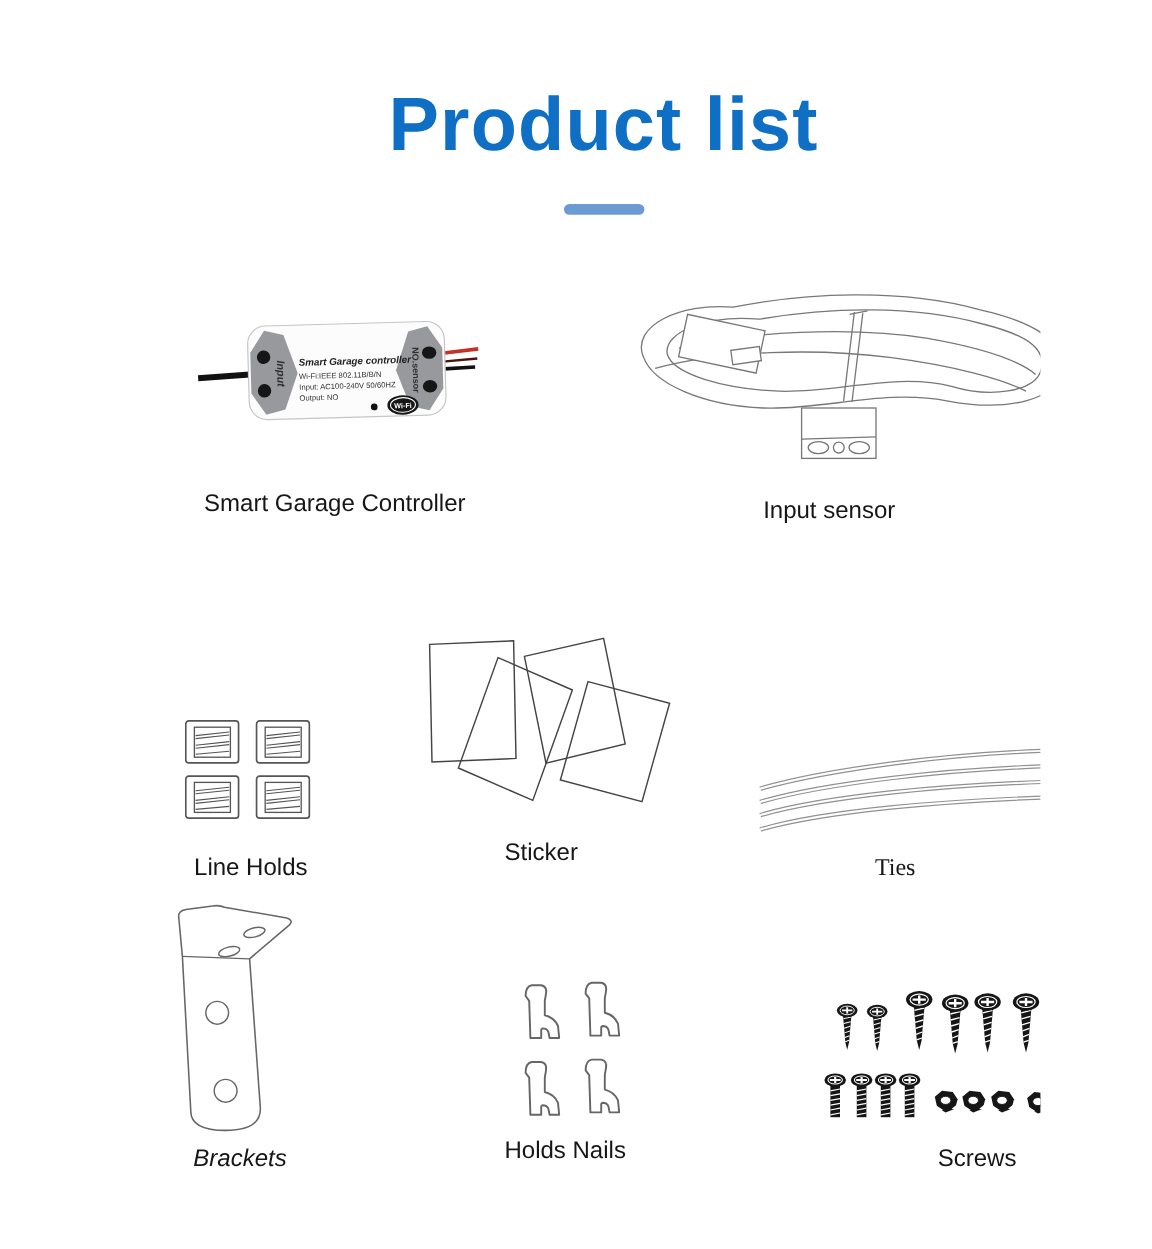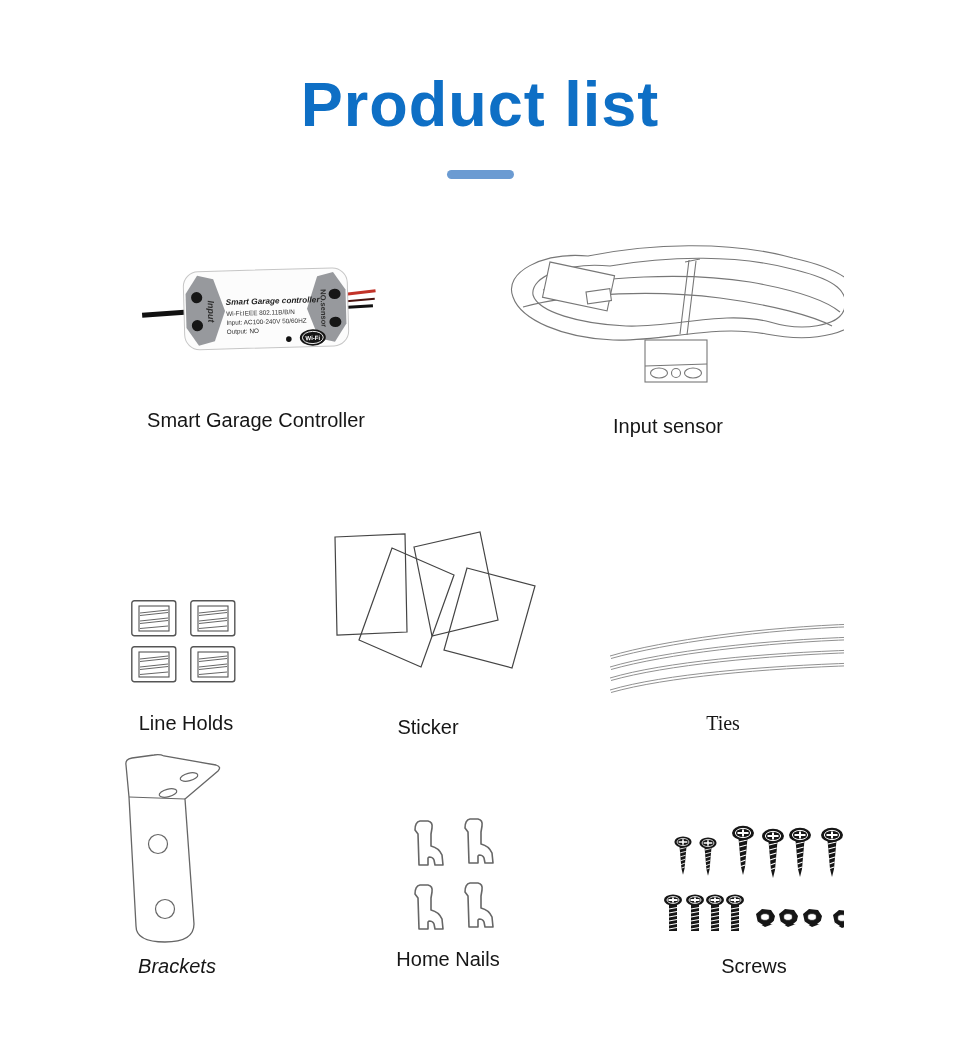--- a/index.html
+++ b/index.html
@@ -1,17 +1,17 @@
 <!DOCTYPE html>
 <html><head>
 <meta charset="utf-8">
 <style>
   html,body{margin:0;padding:0;background:#fff;}
   .page{position:relative;width:844px;height:1041px;background:#ffffff;overflow:hidden;
-        font-family:"Liberation Sans",sans-serif;}
+        font-family:"Liberation Sans",sans-serif;margin-left:23px;}
   .title{position:absolute;left:0;top:68px;width:960px;text-align:center;
          font-size:63px;font-weight:bold;letter-spacing:1px;color:#0e6fc5;}
   .title-dash{position:absolute;left:447px;top:170px;width:67px;height:9px;
               border-radius:5px;background:#6b9bd2;}
   .art{position:absolute;}
   .caption{position:absolute;font-size:20px;color:#161616;text-align:center;}
   .tilt{transform:rotate(-1.6deg);}
   svg text{font-family:"Liberation Sans",sans-serif;}
   .logo{position:absolute;left:897px;top:982px;width:60px;height:52px;text-decoration:underline;}
 </style>
@@ -105,21 +105,21 @@
     <div class="art" style="left:322px;top:520px;width:225px;height:155px;">
       <svg width="225" height="155" viewBox="0 0 225 155">
         <g stroke="#444" stroke-width="1.2" fill="none">
           <polygon points="13,17 83,14 85,112 15,115"></polygon>
           <polygon points="70,28 132,55 99,147 37,120"></polygon>
           <polygon points="92,27 158,12 176,100 110,116"></polygon>
           <polygon points="145,48 213,66 190,148 122,130"></polygon>
         </g>
       </svg>
     </div>
-    <div class="caption" style="left:358px;top:716px;width:140px;">Sticker</div>
+    <div class="caption" style="left:358px;top:700px;width:140px;">Sticker</div>
   </div>
 
   <div>
     <div class="art" style="left:594px;top:604px;width:290px;height:90px;">
       <svg width="290" height="90" viewBox="0 0 290 90">
         <g stroke="#919191" stroke-width="1" fill="none">
           <path d="M16,52 C70,36 170,23 262,20 M17,54.5 C72,39 170,25.5 262,22.5"></path>
           <polygon points="262,16 276,15 277,25 263,26"></polygon>
           <path d="M16,63 C70,47 170,36 262,33 M17,65.5 C72,50 170,38.5 262,35.5"></path>
           <polygon points="262,29 276,28 277,38 263,39"></polygon>
@@ -154,21 +154,21 @@
           <path id="wallclip" d="M9,12 Q9,4 14,3 L22,3 Q27,4 26,10 L25,16 L25,28 Q33,30 36,37 L37,47 L29,47 L28,42 Q27,39 23,39 L22,40 L22,47 L13,47 L12,16 Z"></path>
         </defs>
         <g fill="#fff" stroke="#666" stroke-width="1.6" stroke-linejoin="round">
           <use href="#wallclip" x="6" y="6"></use>
           <use href="#wallclip" x="56" y="4"></use>
           <use href="#wallclip" x="6" y="70"></use>
           <use href="#wallclip" x="56" y="68"></use>
         </g>
       </svg>
     </div>
-    <div class="caption" style="left:378px;top:948px;width:140px;">Home Nails</div>
+    <div class="caption" style="left:378px;top:948px;width:140px;">Holds Nails</div>
   </div>
 
   <div>
     <div class="art" style="left:652px;top:812px;width:230px;height:128px;">
       <svg width="230" height="128" viewBox="0 0 230 128">
         <defs>
           <g id="tapscrew">
             <path d="M-4.5,5 L4.5,5 L2,34 L0,42 L-2,34 Z" fill="#161616"></path>
             <path d="M-4,9 L4,7 M-3.7,14 L3.7,12 M-3.4,19 L3.4,17 M-3,24 L3,22 M-2.6,29 L2.6,27 M-2.2,33.5 L2.2,32" stroke="#fff" stroke-width="1.1" fill="none"></path>
             <ellipse rx="11" ry="7.2" fill="#161616"></ellipse>
@@ -198,21 +198,21 @@
         <use href="#machscrew" transform="translate(21,88)"></use>
         <use href="#machscrew" transform="translate(43,88)"></use>
         <use href="#machscrew" transform="translate(63,88)"></use>
         <use href="#machscrew" transform="translate(83,88)"></use>
         <use href="#nut" transform="translate(113,106)"></use>
         <use href="#nut" transform="translate(136,106)"></use>
         <use href="#nut" transform="translate(160,106)"></use>
         <use href="#nut" transform="translate(190,107)"></use>
       </svg>
     </div>
-    <div class="caption" style="left:684px;top:955px;width:140px;">Screws</div>
+    <div class="caption" style="left:684px;top:955px;width:140px;text-align:right;">Screws</div>
   </div>
 
   <div class="logo">
     <svg width="60" height="52" viewBox="0 0 60 52">
       <path d="M12,21 Q7,8 22,3 Q29,12 19,19 Q15,22 12,21 Z" fill="#5f9130"></path>
       <path d="M14,19 Q18,12 21,7" stroke="#3d5a1e" stroke-width="0.8" fill="none"></path>
       <g>
         <path d="M25,12 L34,4 L43,12 Z" fill="#5f9130"></path>
         <path d="M38,5 L38,2 L41,2 L41,8" fill="none" stroke="#4a4a22" stroke-width="1.2"></path>
         <rect x="27" y="12" width="13" height="9" fill="#fff" stroke="#4a4a22" stroke-width="1.2"></rect>

